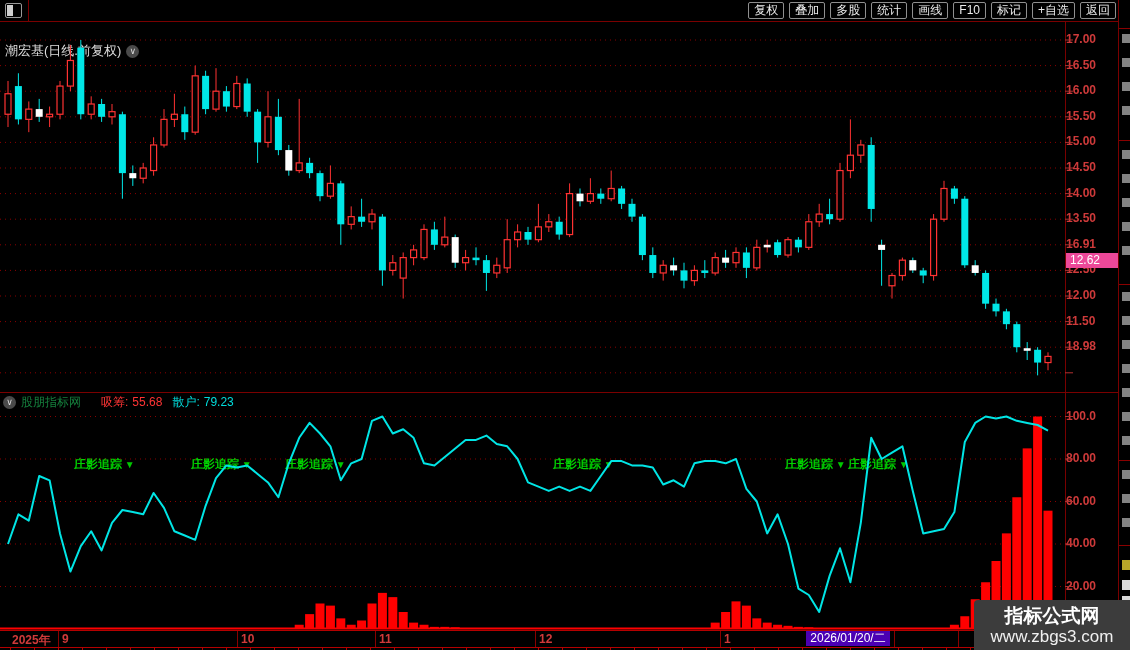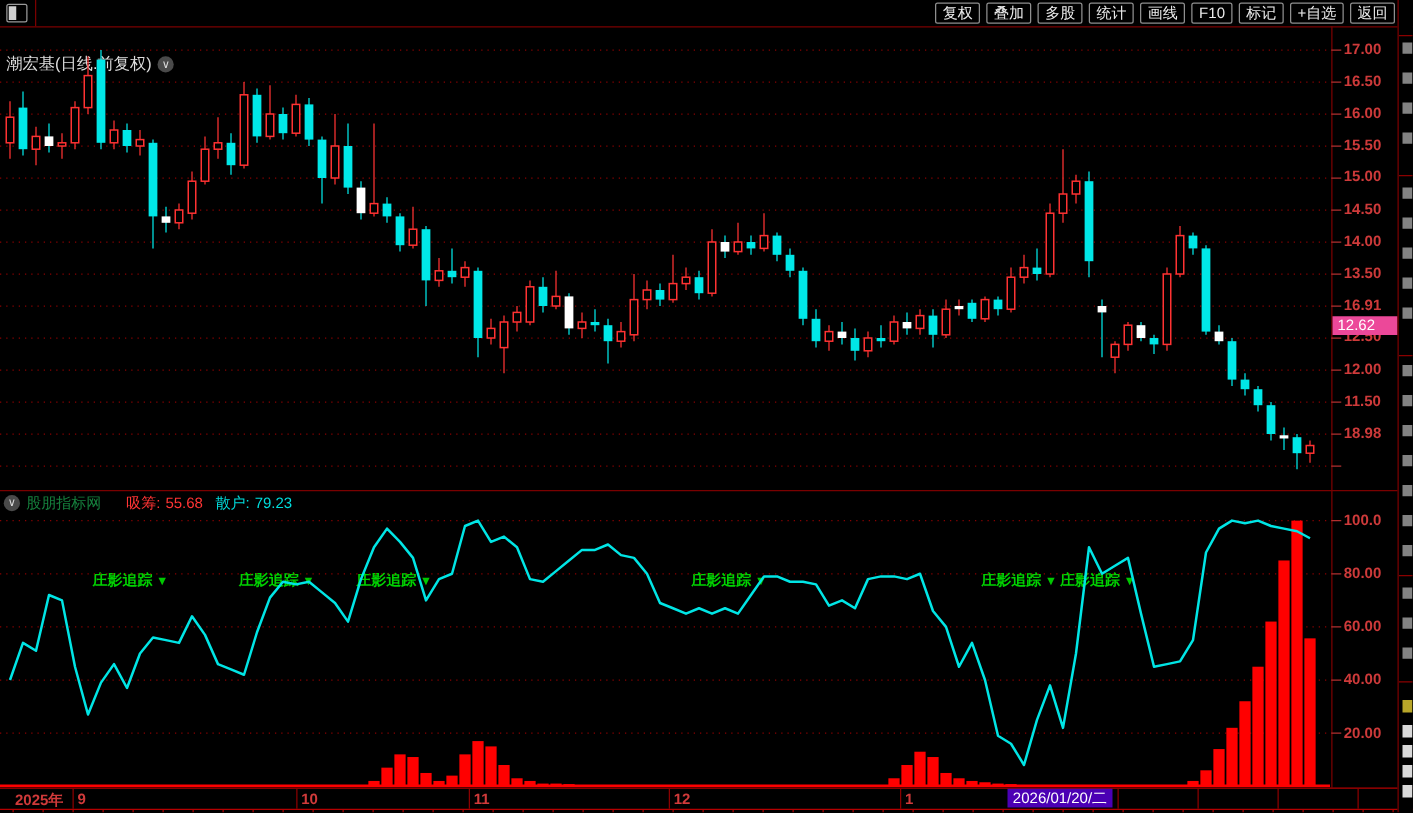--- a/index.html
+++ b/index.html
@@ -19,21 +19,21 @@
   
   #chart-title{position:absolute;left:5px;top:42px;color:#dedede;font-size:13px;display:flex;align-items:center;}
   .chev{display:inline-block;width:13px;height:13px;border-radius:50%;background:#4a4a4a;color:#ddd;
     font-size:9px;line-height:13px;text-align:center;margin-left:5px;}
   #ind-header{position:absolute;left:3px;top:394px;display:flex;align-items:center;font-size:12px;}
   #ind-header .chev{margin:0 5px 0 0;}
   #ind-site{color:#15803d;margin-right:20px;}
   .ind-f1{color:#ff3434;margin-right:10px;}
   .ind-f2{color:#00dcdc;}
   .ind-f1 b,.ind-f2 b{font-weight:normal;margin-left:4px;}
-  .ptick{position:absolute;width:48px;text-align:center;font-size:12px;font-weight:bold;color:#ce3a3a;
+  .ptick{position:absolute;width:48px;text-align:left;font-size:12px;font-weight:bold;color:#ce3a3a;
     left:1066px;letter-spacing:0;}
   .sig{position:absolute;color:#00d200;font-size:12px;font-weight:bold;white-space:nowrap;}
   .sig .tri{color:#00c800;font-size:10px;}
   #price-tag{position:absolute;left:1066px;top:253px;width:57px;height:15px;background:#ec4899;color:#fff;
     font-size:12px;line-height:15px;padding-left:4px;z-index:3;}
   
   #tl-top{position:absolute;left:0;top:630px;width:1130px;height:1px;background:#b40000;}
   #tl-bot{position:absolute;left:0;top:647px;width:1130px;height:1px;background:#b40000;}
   #tl-year{position:absolute;left:12px;top:632px;color:#d03a3a;font-size:12px;font-weight:bold;}
   .mon{position:absolute;top:632px;color:#d03a3a;font-size:12px;font-weight:bold;}
@@ -497,13 +497,17 @@
       <div class="rdash" style="top: 284px;"></div>
       <div class="rdash" style="top: 460px;"></div>
       <div class="rdash" style="top: 545px;"></div>
       <div class="rfrag" style="top: 560px; height: 10px; background: rgb(216, 195, 48);"></div>
       <div class="rfrag" style="top: 580px; height: 10px; background: rgb(255, 255, 255);"></div>
       <div class="rfrag" style="top: 596px; height: 10px; background: rgb(255, 255, 255);"></div>
       <div class="rfrag" style="top: 612px; height: 10px; background: rgb(255, 255, 255);"></div>
       <div class="rfrag" style="top: 628px; height: 10px; background: rgb(255, 255, 255);"></div>
     </div>
 
+  <div id="watermark">
+    <div class="w1">指标公式网</div>
+    <div class="w2">www.zbgs3.com</div>
+  </div>
 </div>
 
 </body></html>

